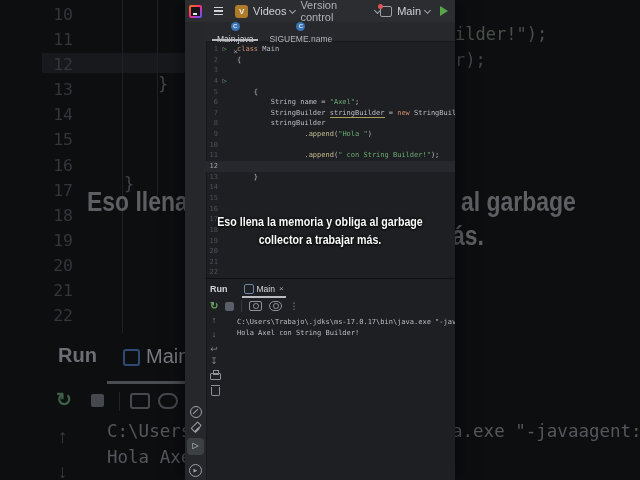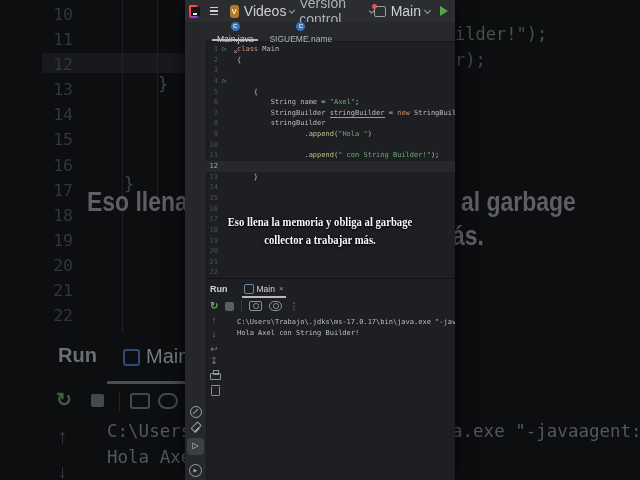--- a/index.html
+++ b/index.html
@@ -44,21 +44,21 @@
   .win-header{position:absolute;left:0;top:0;right:0;height:22px;background:#2b2d30;
               border-bottom:1px solid #1f2124;display:flex;align-items:center;}
   .logo{width:13px;height:13px;margin-left:4px;border-radius:2px;position:relative;
         background:linear-gradient(135deg,#f97a12,#fc2d71 45%,#8f41e9 80%,#3d6be9);}
   .logo::before{content:"";position:absolute;left:2px;top:2px;width:9px;height:9px;background:#15161a;}
   .logo::after{content:"";position:absolute;left:3.5px;bottom:3px;width:4px;height:1.5px;background:#e8e8e8;}
   .burger{margin-left:12px;width:10px;display:flex;flex-direction:column;gap:2px;}
   .burger i{display:block;height:1.3px;background:#cfd1d6;}
   .projicon{margin-left:12px;width:13px;height:13px;border-radius:3px;background:#ae7b2a;color:#f4ede0;
             font-size:8px;font-weight:700;text-align:center;line-height:13px;}
-  .hlabel{font-size:14px;color:#ced0d6;margin-left:5px;}
+  .hlabel{font-size:11px;color:#ced0d6;margin-left:5px;}
   .hlabel.dim{color:#aeb1b7;}
   .chev{width:4px;height:4px;border-right:1.2px solid #9da0a8;border-bottom:1.2px solid #9da0a8;
         transform:rotate(45deg);margin:-2px 0 0 4px;}
   .runwidget{margin-left:auto;display:flex;align-items:center;}
   .runcfg-icon{width:10px;height:9px;border:1px solid #9aa0a8;border-radius:2px;position:relative;}
   .runcfg-icon::after{content:"";position:absolute;left:-3px;top:-3px;width:5px;height:5px;border-radius:50%;
         background:#e05555;}
   .playbtn{width:0;height:0;border-left:8px solid #57a64b;border-top:5px solid transparent;
            border-bottom:5px solid transparent;margin:0 7px 0 10px;}
   
@@ -117,21 +117,21 @@
   .cam.alt{border-radius:5px;}
   .kebab{color:#9da0a8;font-size:9px;line-height:9px;}
   .cg{position:absolute;left:23px;width:12px;text-align:center;color:#7d8087;font-size:9px;line-height:10px;}
   .printer{position:absolute;left:25px;width:9px;height:5px;border:1px solid #8e9197;border-radius:1px;}
   .printer::before{content:"";position:absolute;left:1.5px;top:-4px;width:4px;height:2.5px;border:1px solid #8e9197;}
   .trash{position:absolute;left:26px;width:7px;height:8px;border:1px solid #8e9197;border-top:none;border-radius:0 0 2px 2px;}
   .trash::before{content:"";position:absolute;left:-1.5px;top:-2px;width:9px;height:1.4px;background:#8e9197;}
   .console{position:absolute;left:52px;right:0;top:317px;bottom:0;font-family:"DejaVu Sans Mono",monospace;
            font-size:7px;line-height:10.8px;color:#bcbec4;white-space:pre;overflow:hidden;}
   
-  .subtitle{position:absolute;left:0;right:0;top:213px;text-align:center;z-index:5;font-family:Liberation Serif, serif;}
+  .subtitle{position:absolute;left:0;right:0;top:213px;text-align:center;z-index:5;}
   .subtitle div{font-size:13px;font-weight:700;color:#fafafa;line-height:18px;transform:scaleX(.82);
     text-shadow:0 1px 2px rgba(0,0,0,.95),0 0 4px rgba(0,0,0,.8),0 0 1px rgba(0,0,0,.9);}
 </style>
 </head>
 <body>
 
 <div class="frame">
 
   <div class="bg">
     <div class="bg-hl"></div>

